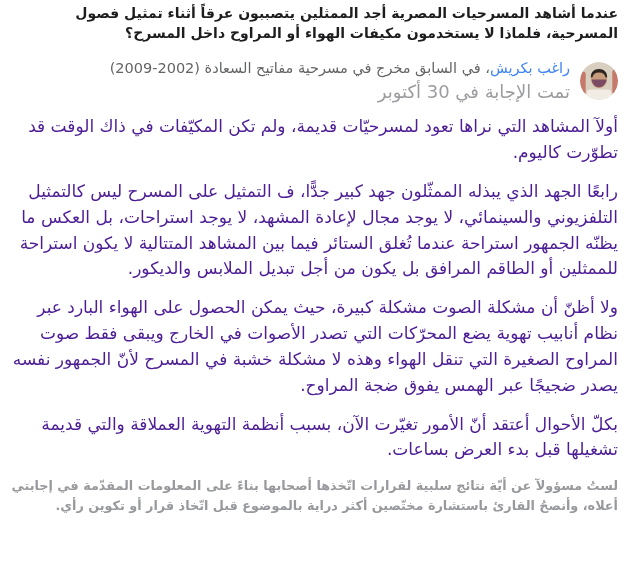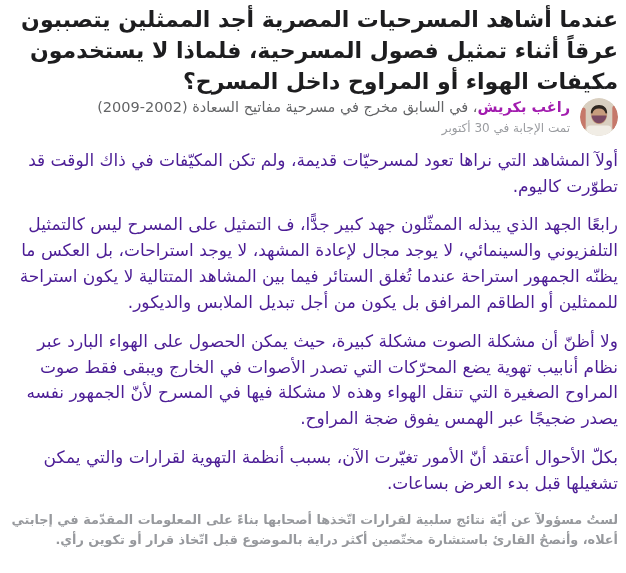--- a/index.html
+++ b/index.html
@@ -11,25 +11,26 @@
   body {
     height: 573px;
     overflow: hidden;
   }
   .page {
     width: 626px;
     padding: 4px 8px 0 8px;
     direction: rtl;
   }
   .question-title {
-    font-size: 22px;
+    font-size: 14px;
     font-weight: bold;
     color: #1d1d1f;
     line-height: 1.42;
     text-align: right;
+    margin-bottom: 15px;
   }
   .author-row {
     display: flex;
     flex-direction: row;
     align-items: center;
     gap: 10px;
     margin-bottom: 12px;
   }
   .avatar {
     width: 38px;
@@ -42,29 +43,29 @@
   .author-info {
     flex: 1 1 auto;
     min-width: 0;
   }
   .author-line {
     font-size: 14.5px;
     line-height: 1.35;
     text-align: right;
   }
   .author-name {
-    font-weight: bold;
-    color: #a21caf;
+    font-weight: normal;
+    color: #3b82f6;
     cursor: pointer;
   }
   .author-cred {
     color: #636466;
   }
   .answer-meta {
-    font-size: 12px;
+    font-size: 18px;
     color: #9a9ca0;
     margin-top: 3px;
     text-align: right;
   }
   .answer-body p {
     font-size: 17px;
     line-height: 1.52;
     color: #4c1d95;
     text-align: right;
     margin-bottom: 13px;
@@ -110,18 +111,18 @@
       <div class="author-line">
         <span class="author-name">راغب بكريش</span><span class="author-cred">، في السابق مخرج في مسرحية مفاتيح السعادة (2002-2009)</span>
       </div>
       <div class="answer-meta">تمت الإجابة في 30 أكتوبر</div>
     </div>
   </div>
 
   <div class="answer-body">
     <p>أولآ المشاهد التي نراها تعود لمسرحيّات قديمة، ولم تكن المكيّفات في ذاك الوقت قد تطوّرت كاليوم.</p>
     <p>رابعًا الجهد الذي يبذله الممثّلون جهد كبير جدًّا، ف التمثيل على المسرح ليس كالتمثيل التلفزيوني والسينمائي، لا يوجد مجال لإعادة المشهد، لا يوجد استراحات، بل العكس ما يظنّه الجمهور استراحة عندما تُغلق الستائر فيما بين المشاهد المتتالية لا يكون استراحة للممثلين أو الطاقم المرافق بل يكون من أجل تبديل الملابس والديكور.</p>
-    <p>ولا أظنّ أن مشكلة الصوت مشكلة كبيرة، حيث يمكن الحصول على الهواء البارد عبر نظام أنابيب تهوية يضع المحرّكات التي تصدر الأصوات في الخارج ويبقى فقط صوت المراوح الصغيرة التي تنقل الهواء وهذه لا مشكلة فيها في المسرح لأنّ الجمهور نفسه يصدر ضجيجًا عبر الهمس يفوق ضجة المراوح.</p>
-    <p>بكلّ الأحوال أعتقد أنّ الأمور تغيّرت الآن، بسبب أنظمة التهوية لقرارات والتي يمكن تشغيلها قبل بدء العرض بساعات.</p>
+    <p>ولا أظنّ أن مشكلة الصوت مشكلة كبيرة، حيث يمكن الحصول على الهواء البارد عبر نظام أنابيب تهوية يضع المحرّكات التي تصدر الأصوات في الخارج ويبقى فقط صوت المراوح الصغيرة التي تنقل الهواء وهذه لا مشكلة خشبة في المسرح لأنّ الجمهور نفسه يصدر ضجيجًا عبر الهمس يفوق ضجة المراوح.</p>
+    <p>بكلّ الأحوال أعتقد أنّ الأمور تغيّرت الآن، بسبب أنظمة التهوية العملاقة والتي قديمة تشغيلها قبل بدء العرض بساعات.</p>
     <p class="disclaimer">لستُ مسؤولآ عن أيّة نتائج سلبية لقرارات اتّخذها أصحابها بناءً على المعلومات المقدّمة في إجابتي أعلاه، وأنصحُ القارئ باستشارة مختّصين أكثر دراية بالموضوع قبل اتّخاذ قرار أو تكوين رأي.</p>
   </div>
 
 </div>
 
 </body></html>

